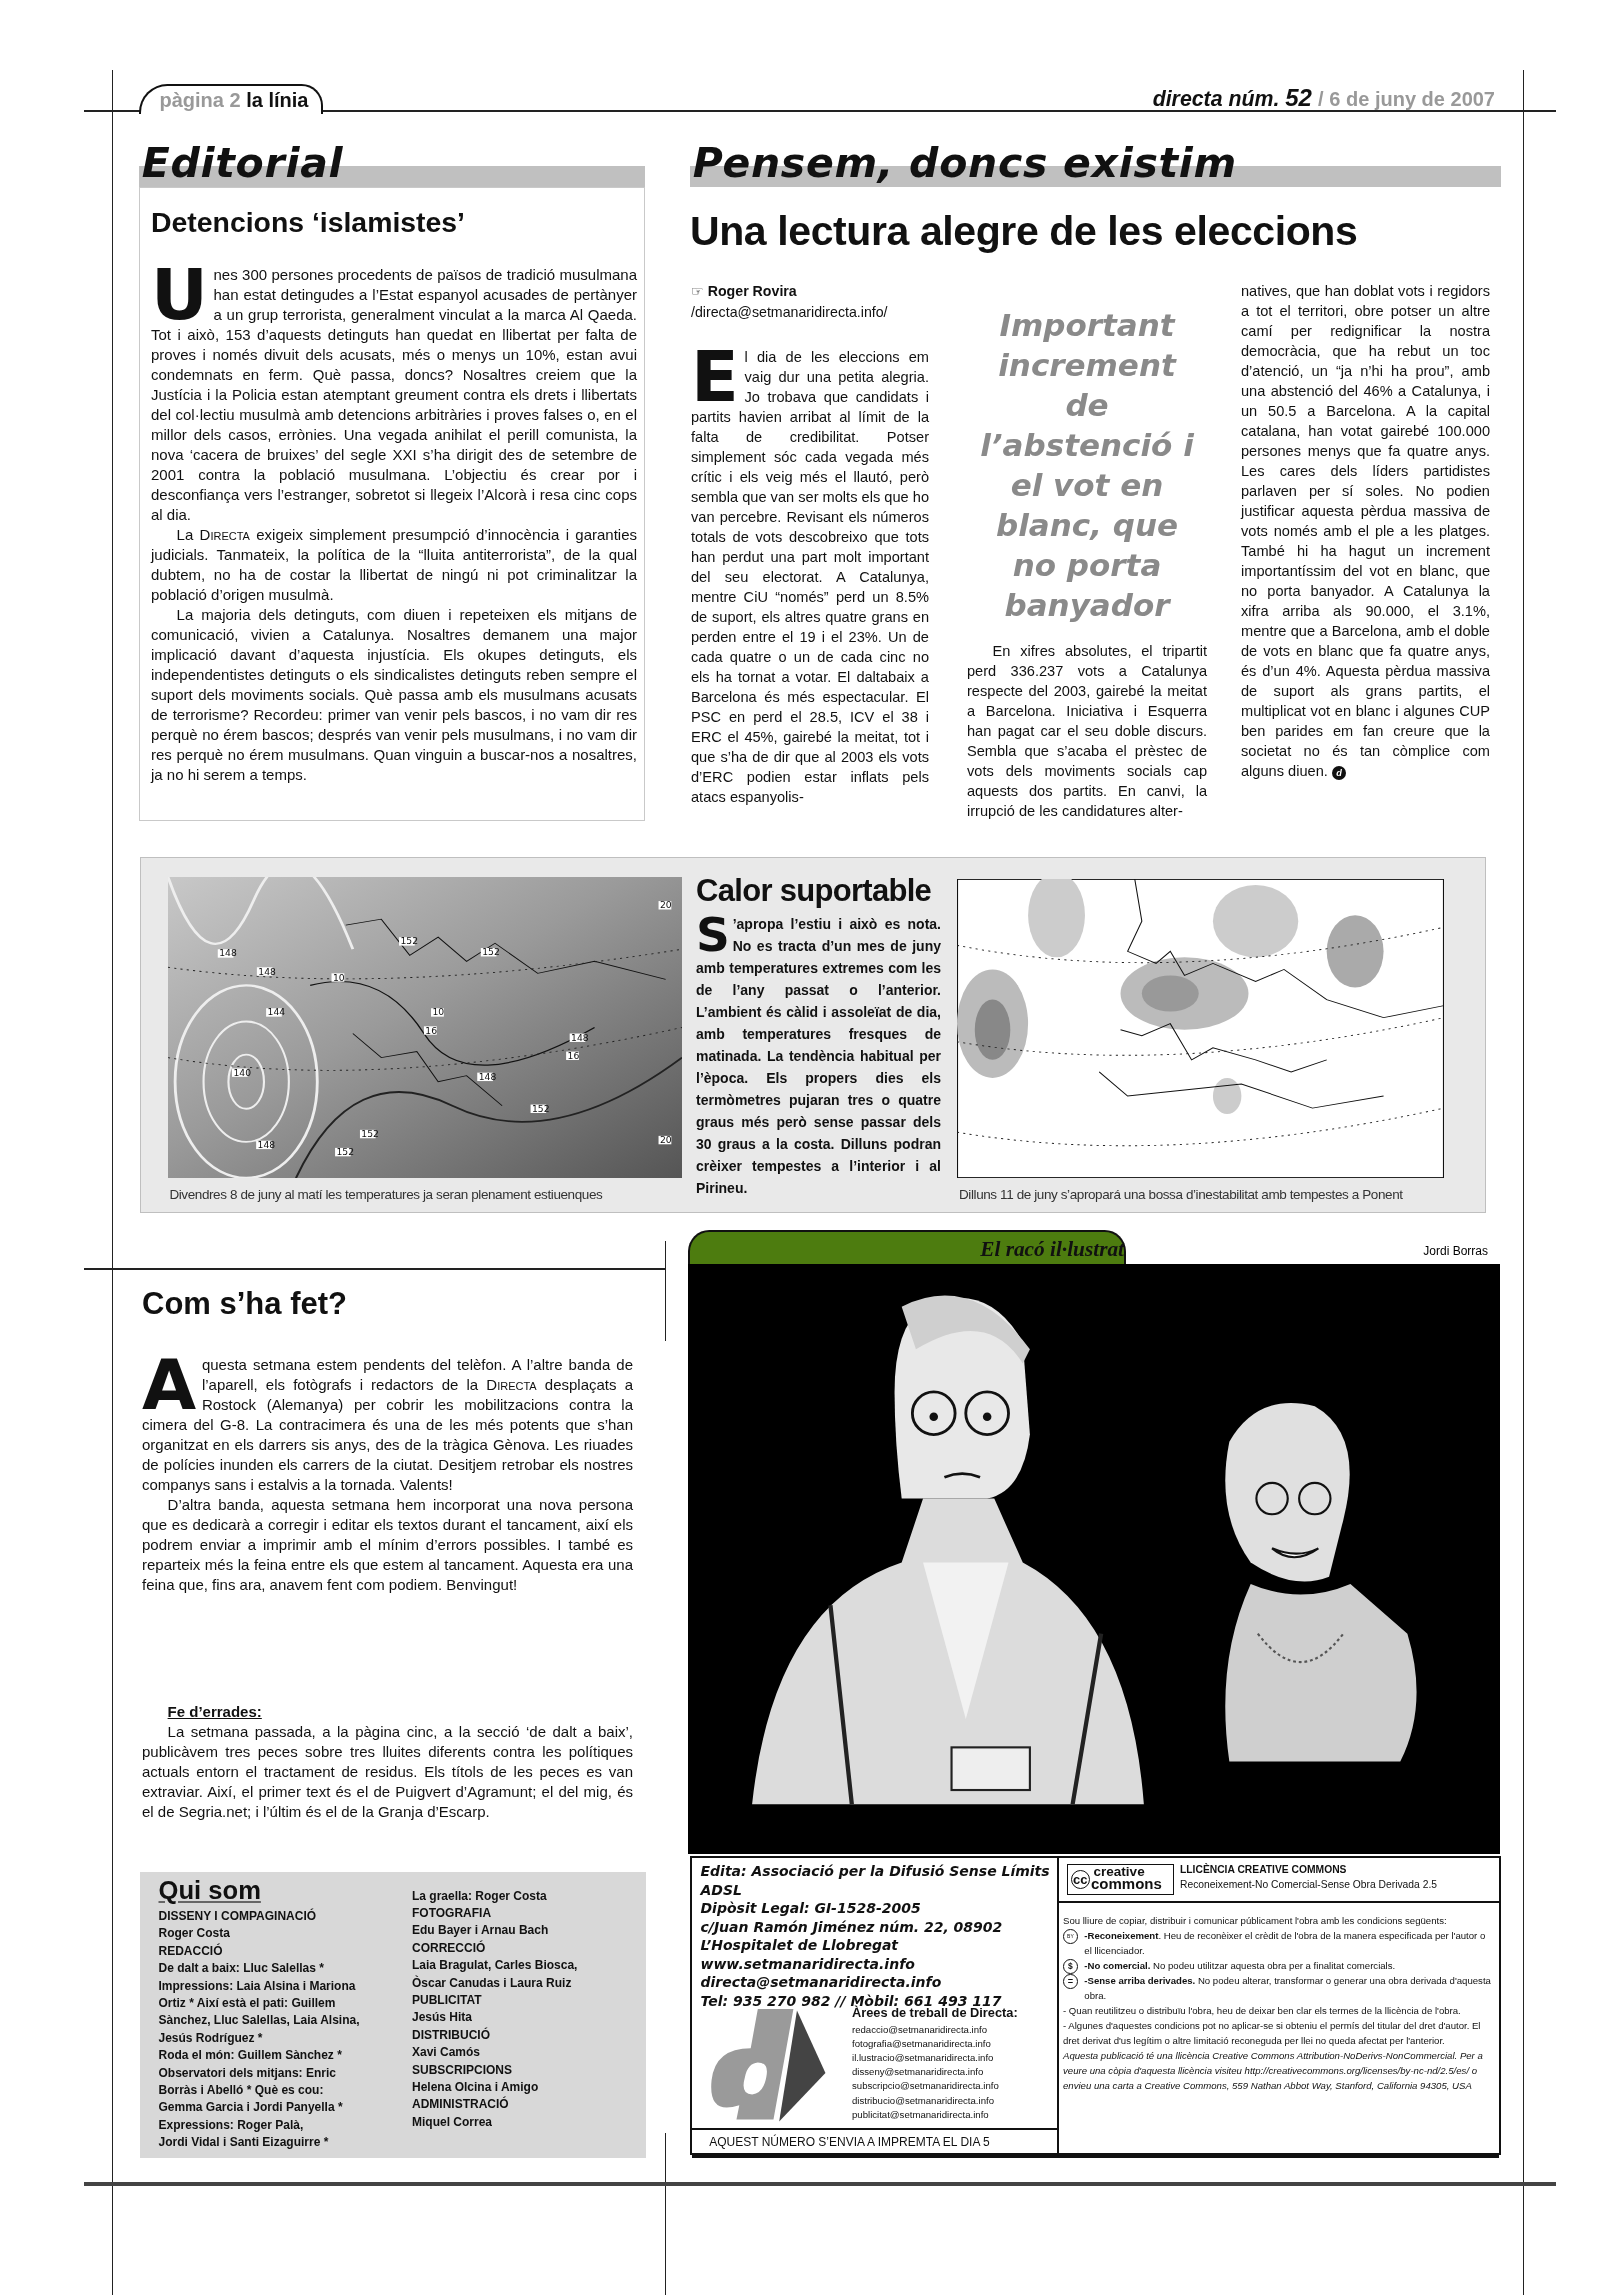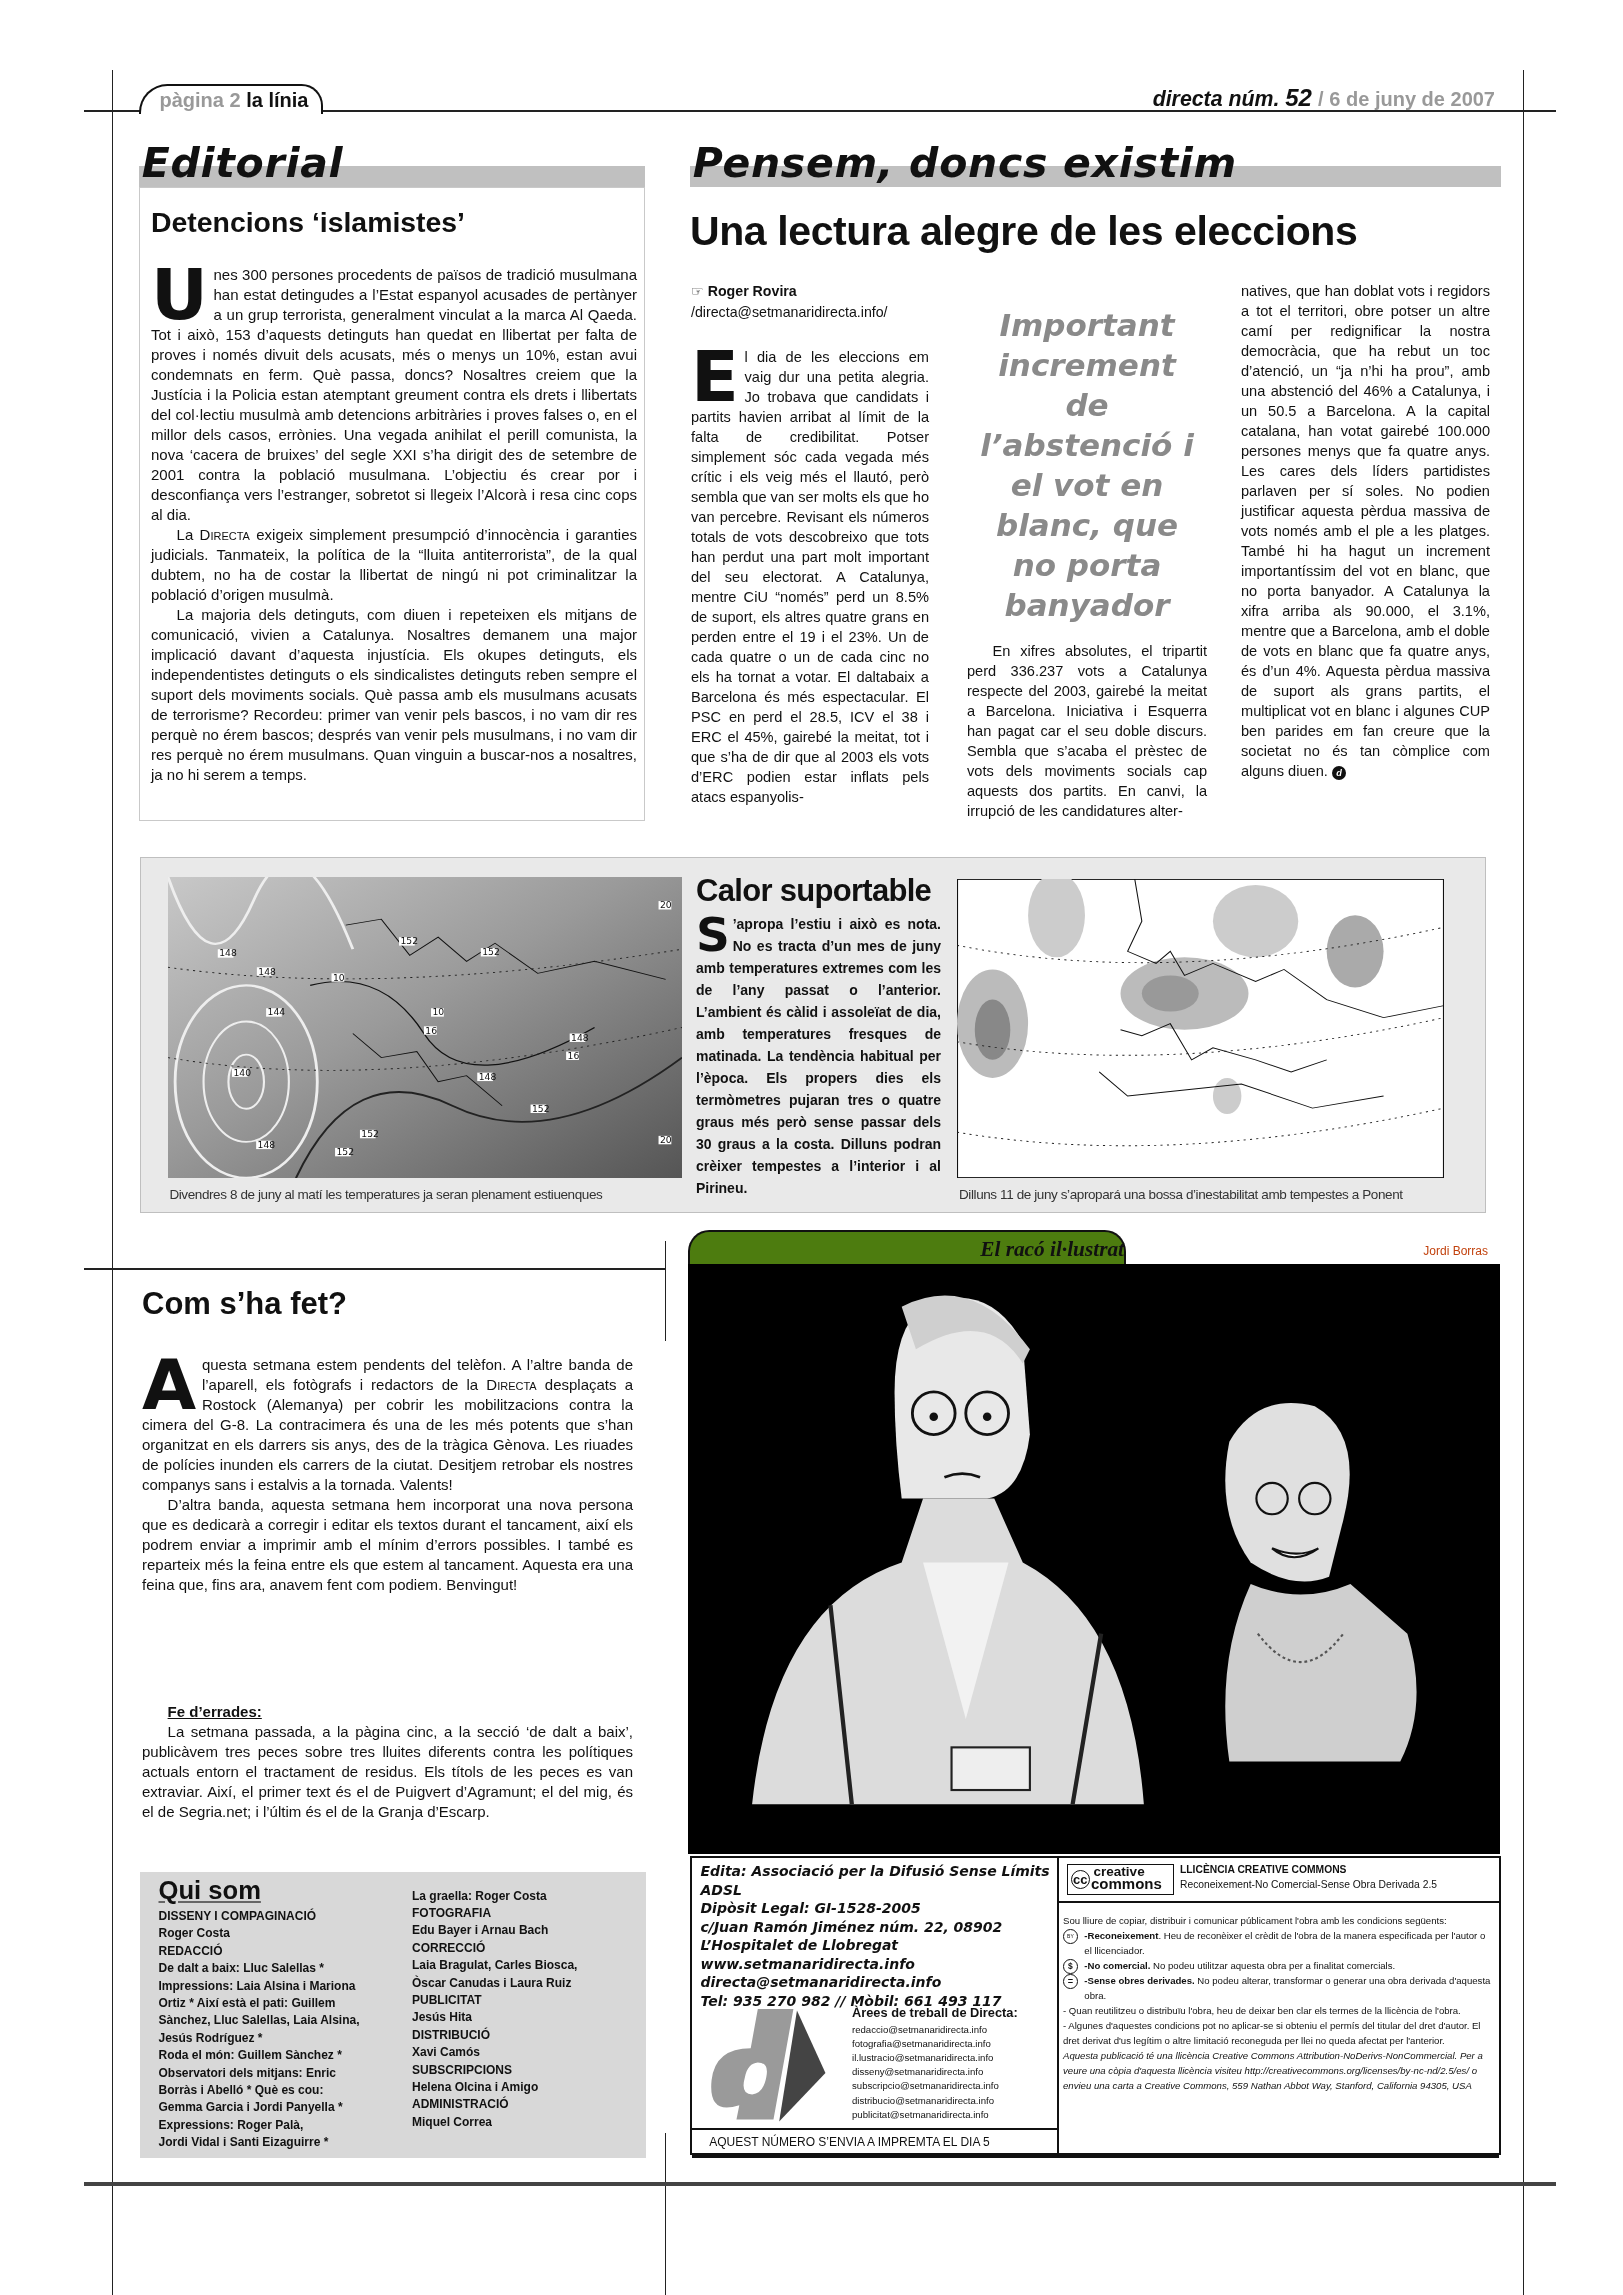--- a/index.html
+++ b/index.html
@@ -208,21 +208,21 @@
     <path d="M230 250 L260 260 L300 240 L330 300 L360 280 L420 300 L470 320 L520 300" stroke="#111" stroke-width="1.5" fill="none"></path>
     <path d="M200 320 L240 360 L320 350 L400 340 L500 380 L600 360" stroke="#111" stroke-width="1.5" fill="none"></path>
     <path d="M0 110 Q 300 180 685 80" stroke="#222" stroke-width="1.5" stroke-dasharray="3,6" fill="none"></path>
     <path d="M0 270 Q 300 330 685 230" stroke="#222" stroke-width="1.5" stroke-dasharray="3,6" fill="none"></path>
     <path d="M0 420 Q 300 480 685 380" stroke="#222" stroke-width="1.5" stroke-dasharray="3,6" fill="none"></path>
   </svg>
   <div class="caption" style="left:818px; top:329px;">Dilluns 11 de juny s’apropará una bossa d’inestabilitat amb tempestes a Ponent</div>
 </div>
 
 <div class="rac-tab">El racó il·lustrat</div>
-<div class="abs" style="right:135px; top:1244px; font-size:12px; color:#c2410c;">Jordi Borras</div>
+<div class="abs" style="right:135px; top:1244px; font-size:12px; color:#000000;">Jordi Borras</div>
 <svg class="abs" viewBox="0 0 1140 830" style="left:688px; top:1264px; width:812px; height:590px;" preserveAspectRatio="none">
   <rect width="1140" height="830" fill="#000"></rect>
 
   <path d="M330 60 Q 420 20 470 110 L480 240 Q 470 320 420 330 L 300 330 Q 290 250 290 180 Q 290 90 330 60 Z" fill="#e8e8e8"></path>
   <path d="M300 60 Q 400 10 480 120 L 470 140 Q 420 60 320 120 Z" fill="#cfcfcf"></path>
   <circle cx="345" cy="210" r="30" fill="none" stroke="#111" stroke-width="4"></circle>
   <circle cx="420" cy="210" r="30" fill="none" stroke="#111" stroke-width="4"></circle>
   <circle cx="345" cy="215" r="6" fill="#111"></circle>
   <circle cx="420" cy="215" r="6" fill="#111"></circle>
   <path d="M360 300 Q 385 290 410 300" stroke="#111" stroke-width="4" fill="none"></path>
@@ -334,20 +334,20 @@
     <div style="position:relative; padding-left:21.3px;">
       <span style="position:absolute; left:0; top:1.4px; width:12.8px; height:12.8px; border:1.4px solid #111; border-radius:50%; font-size:5px; line-height:12.8px; text-align:center;">BY</span>
       <b>-Reconeixement</b><span>. Heu de reconèixer el crèdit de l'obra de la manera especificada per l'autor o el llicenciador.</span>
     </div>
     <div style="position:relative; padding-left:21.3px;">
       <span style="position:absolute; left:0; top:1.4px; width:12.8px; height:12.8px; border:1.4px solid #111; border-radius:50%; font-size:8.5px; line-height:12.8px; text-align:center; font-weight:bold;">$</span>
       <b>-No comercial.</b><span> No podeu utilitzar aquesta obra per a finalitat comercials.</span>
     </div>
     <div style="position:relative; padding-left:21.3px;">
       <span style="position:absolute; left:0; top:1.4px; width:12.8px; height:12.8px; border:1.4px solid #111; border-radius:50%; font-size:9.2px; line-height:12.8px; text-align:center; font-weight:bold;">=</span>
-      <b>-Sense obres derivades.</b><span> No podeu alterar, transformar o generar una obra derivada d'aquesta obra.</span>
+      <b>-Sense arriba derivades.</b><span> No podeu alterar, transformar o generar una obra derivada d'aquesta obra.</span>
     </div>
     <div>- Quan reutilitzeu o distribuïu l'obra, heu de deixar ben clar els termes de la llicència de l'obra.</div>
     <div>- Algunes d'aquestes condicions pot no aplicar-se si obteniu el permís del titular del dret d'autor. El dret derivat d'us legítim o altre limitació reconeguda per llei no queda afectat per l'anterior.</div>
     <div style="font-style:italic;">Aquesta publicació té una llicència Creative Commons Attribution-NoDerivs-NonCommercial. Per a veure una còpia d'aquesta llicència visiteu http://creativecommons.org/licenses/by-nc-nd/2.5/es/ o envieu una carta a Creative Commons, 559 Nathan Abbot Way, Stanford, California 94305, USA</div>
   </div>
 </div>
 
 
 </body></html>

